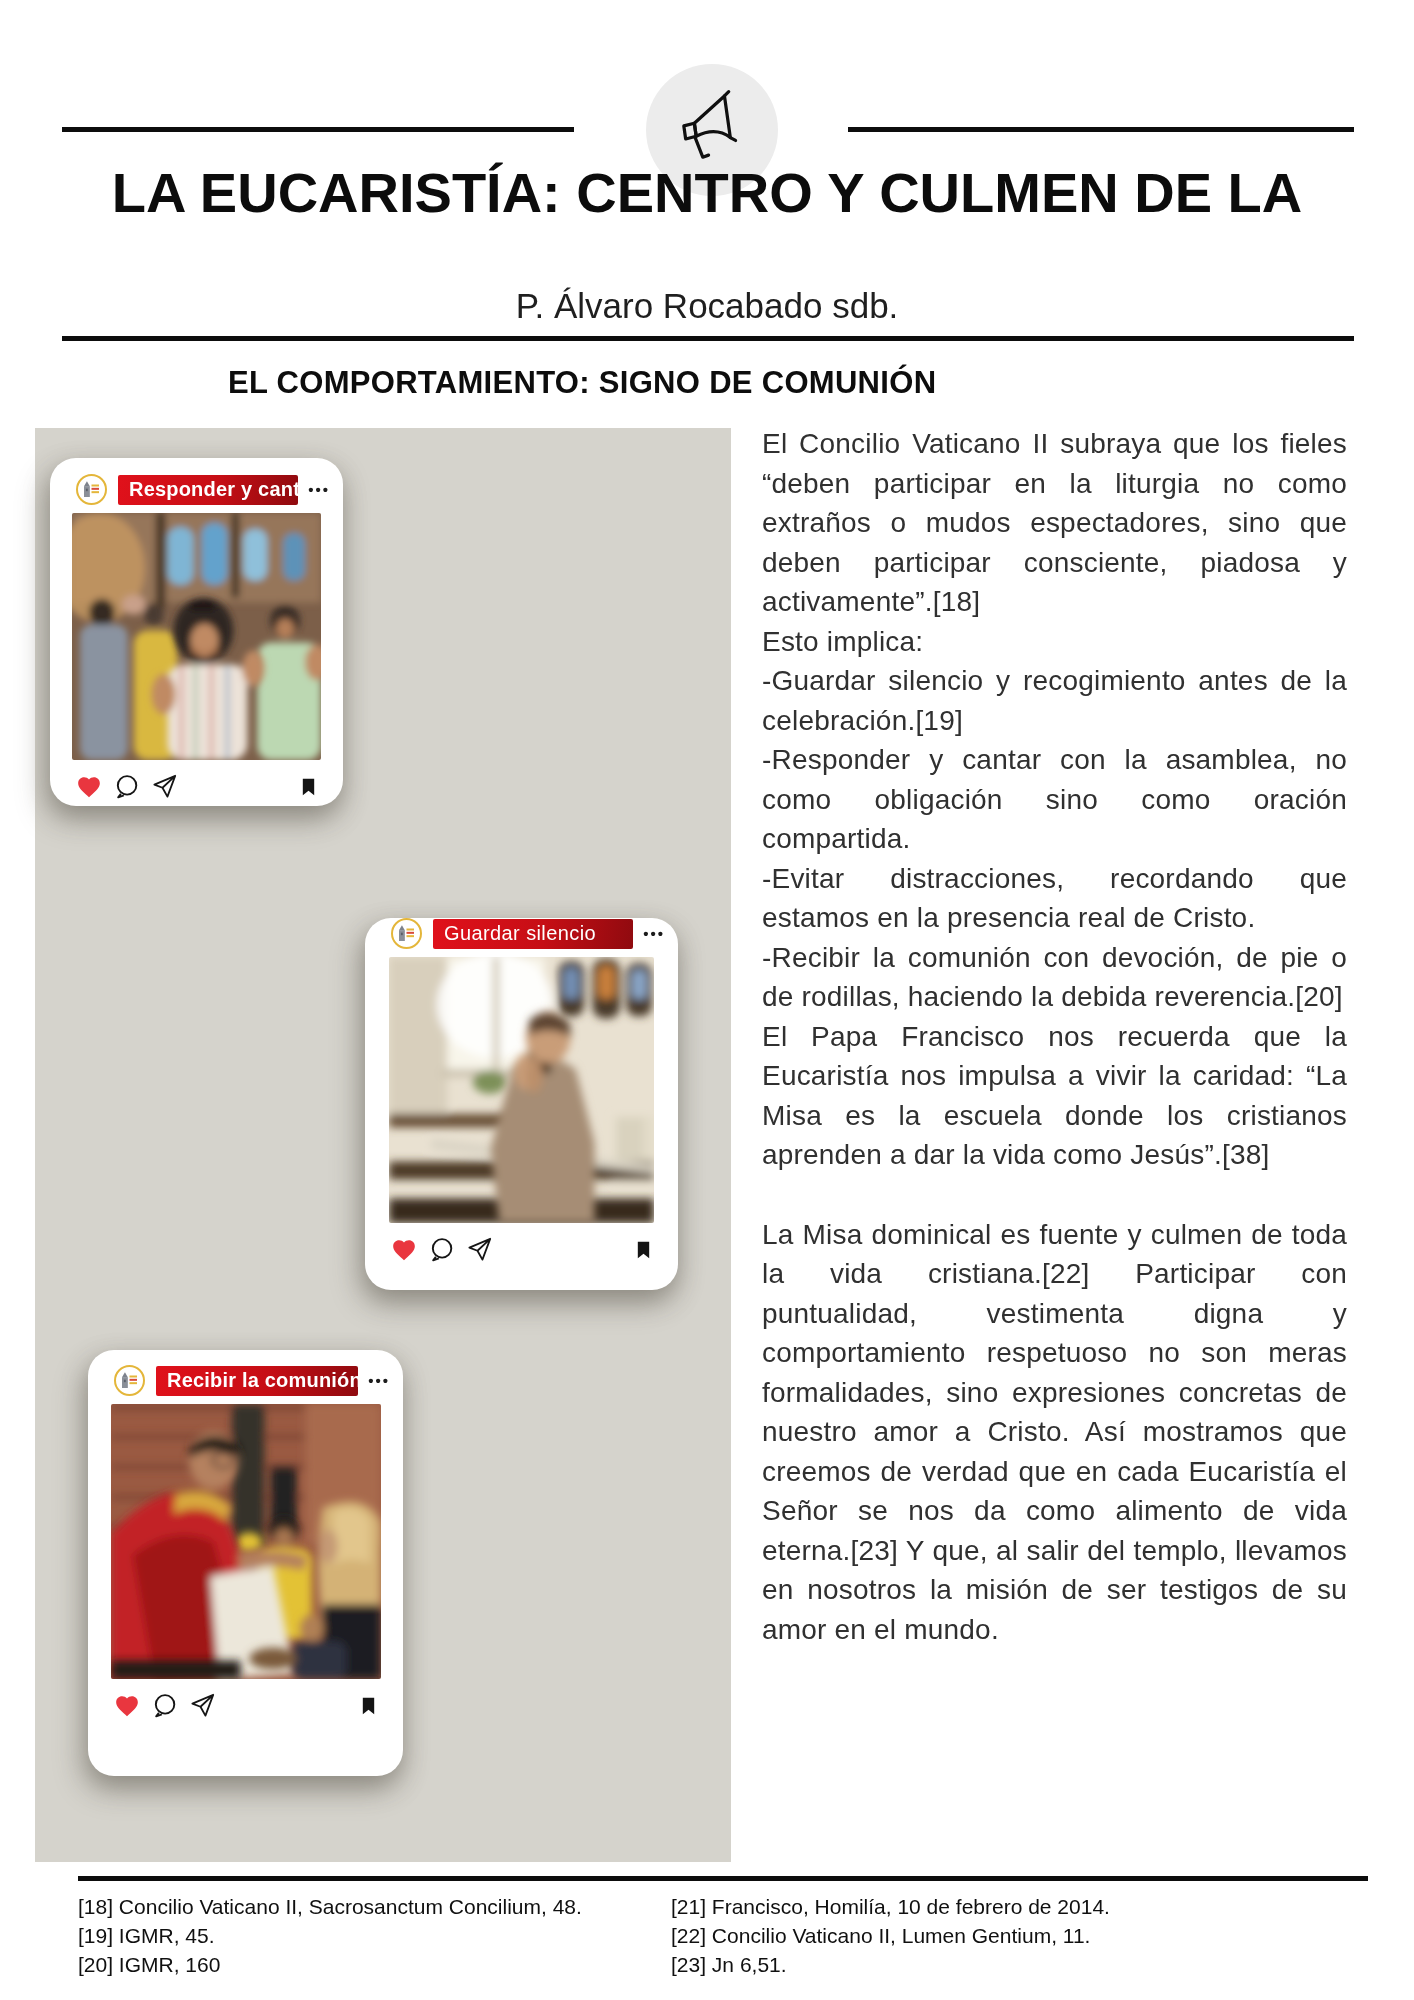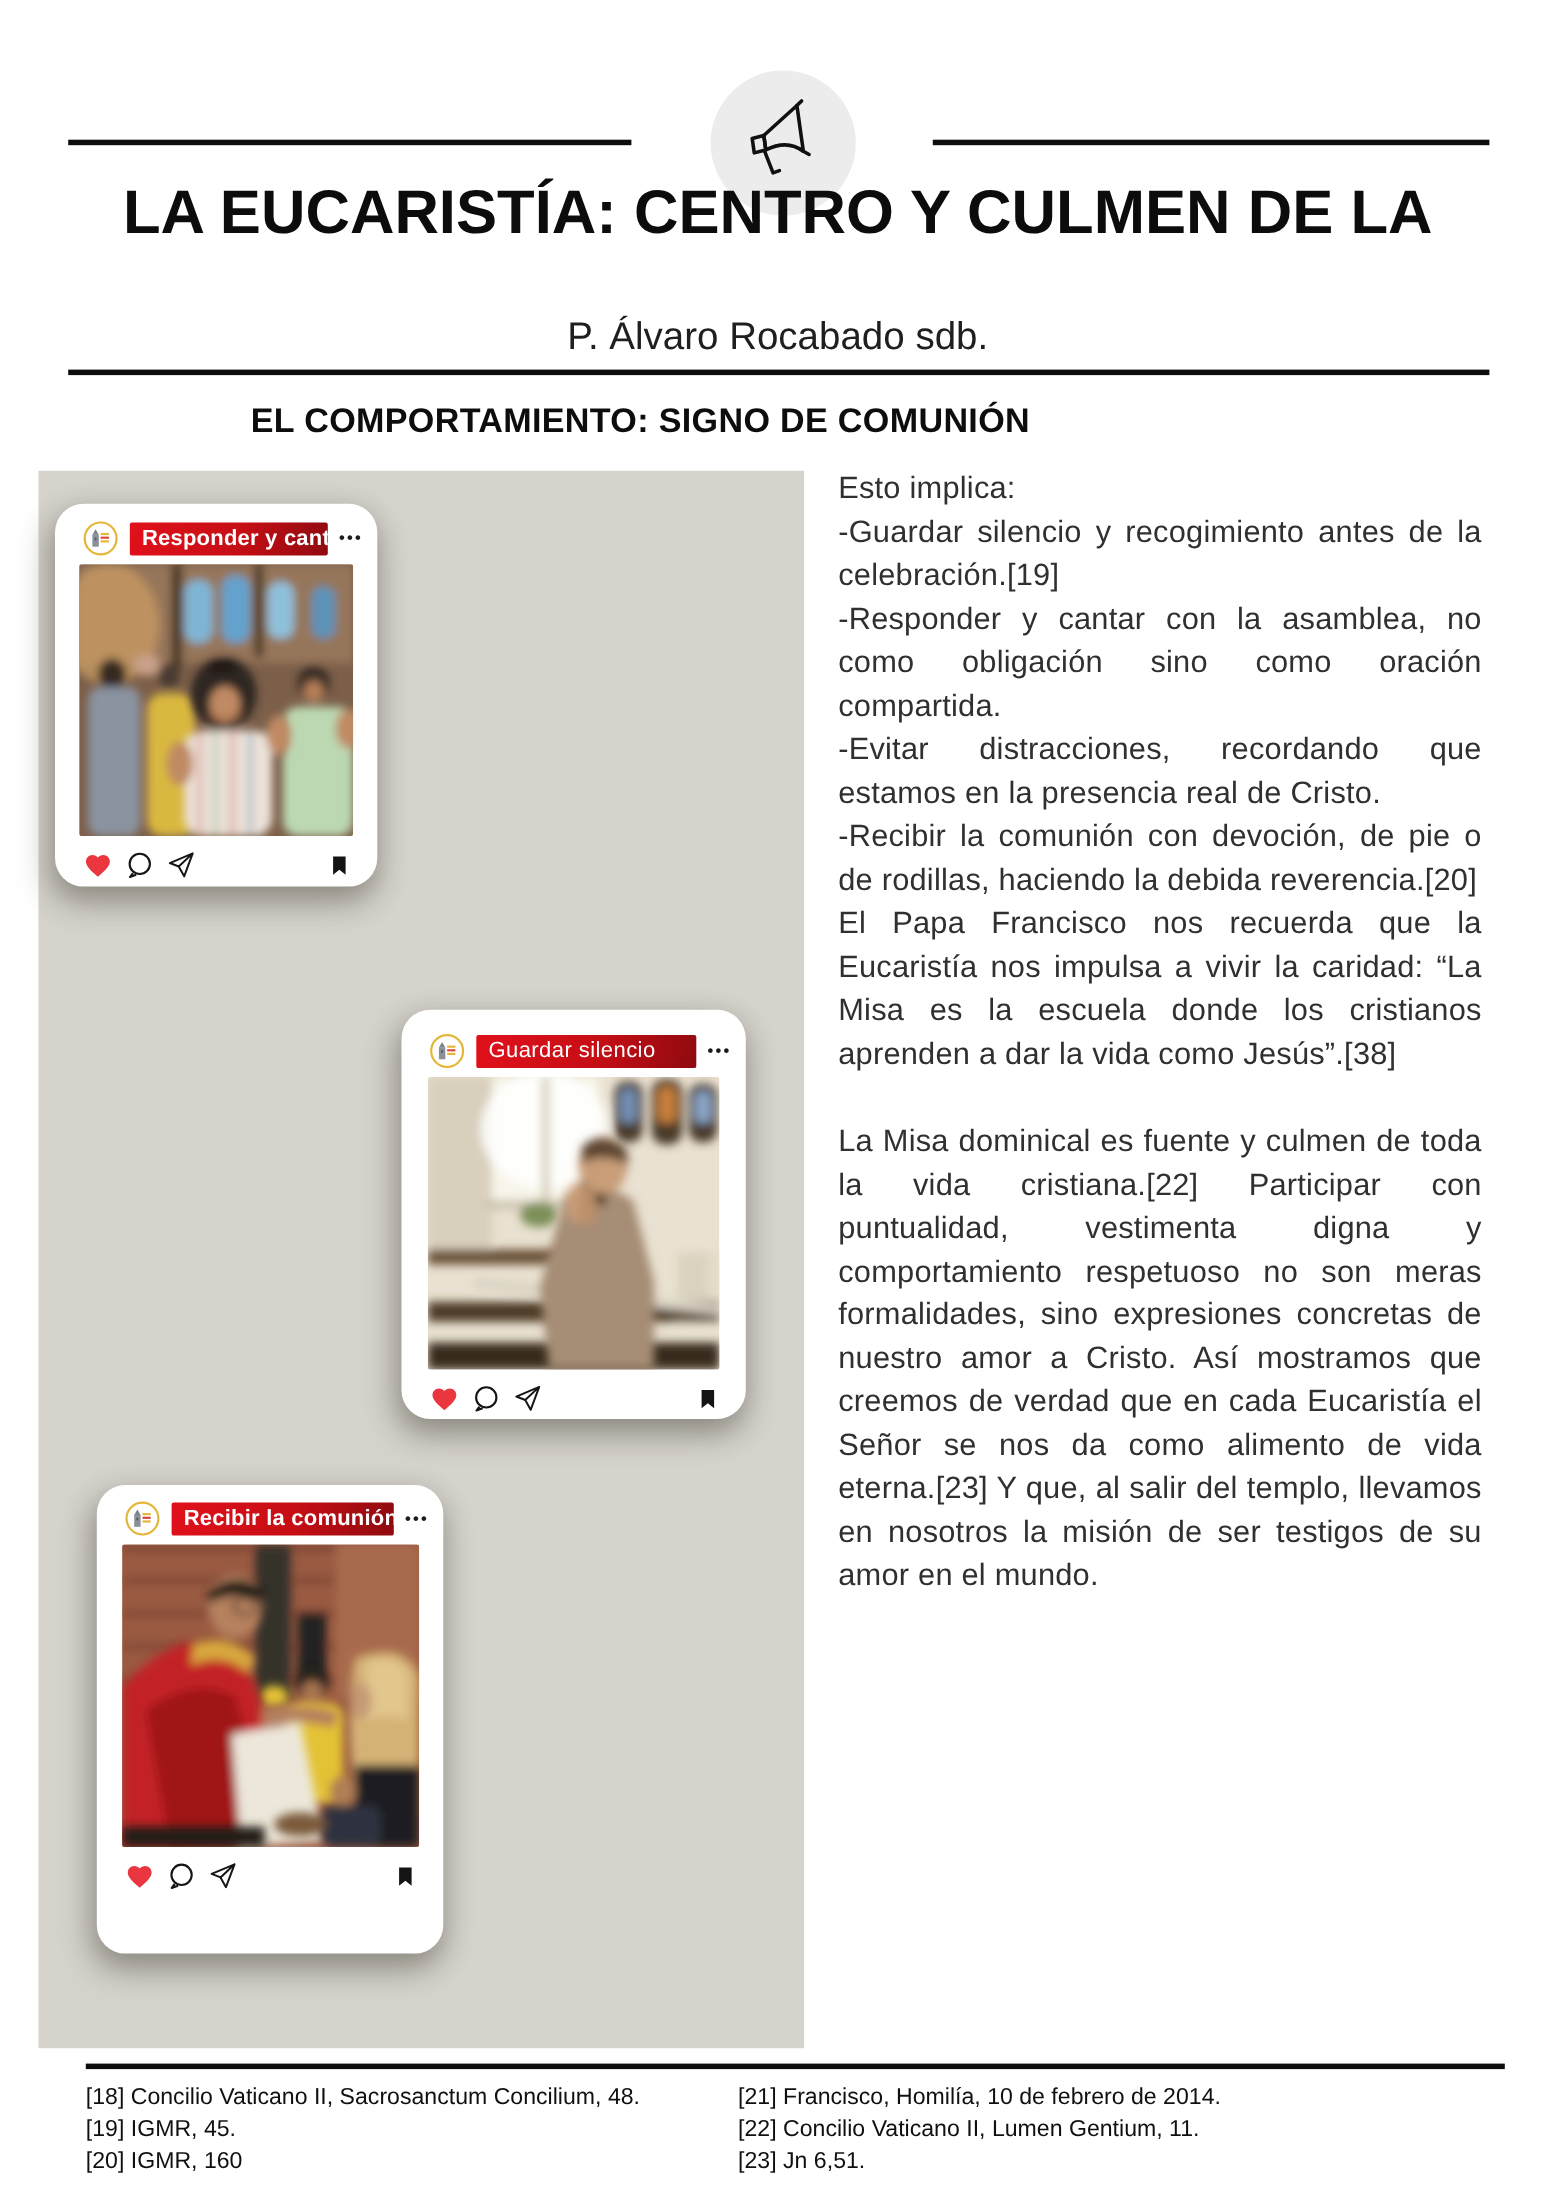--- a/index.html
+++ b/index.html
@@ -148,21 +148,21 @@
       <path fill="none" stroke="#151515" stroke-width="1.6" stroke-linejoin="round" d="M21.5 2.5 L3 10.3 L10.2 13.1 Z M21.5 2.5 L14.6 21 L10.2 13.1 Z"></path>
     </svg>
     <div class="spacer"></div>
     <svg class="ic" width="21" height="26" viewBox="0 0 24 24">
       <path fill="#141414" d="M5.5 2.5h13v19l-6.5-5.2-6.5 5.2z"></path>
     </svg>
   </div>
 </div>
 
 <div class="card" style="left:365px;top:918px;width:313px;height:372px;">
-  <div class="card-head" style="margin-top:22px;align-items:center;">
+  <div class="card-head" style="align-items:center;">
     <div class="avatar">
       <svg width="25" height="25" viewBox="0 0 30 30">
         <rect x="6" y="11" width="7" height="13" fill="#8a8f98"></rect>
         <polygon points="6,11 9.5,5 13,11" fill="#7d828c"></polygon>
         <rect x="8.3" y="14" width="2.2" height="3" fill="#5a5f68"></rect>
         <rect x="15" y="9" width="9" height="2.4" fill="#e4b63a"></rect>
         <rect x="15" y="13" width="9" height="2.4" fill="#d84a3a"></rect>
         <rect x="15" y="17" width="9" height="2.4" fill="#e4b63a"></rect>
       </svg>
     </div>
@@ -296,20 +296,21 @@
       <path fill="none" stroke="#151515" stroke-width="1.6" stroke-linejoin="round" d="M21.5 2.5 L3 10.3 L10.2 13.1 Z M21.5 2.5 L14.6 21 L10.2 13.1 Z"></path>
     </svg>
     <div class="spacer"></div>
     <svg class="ic" width="21" height="26" viewBox="0 0 24 24">
       <path fill="#141414" d="M5.5 2.5h13v19l-6.5-5.2-6.5 5.2z"></path>
     </svg>
   </div>
 </div>
 
 <div class="bodycol">
+  <p>El Concilio Vaticano II subraya que los fieles “deben participar en la liturgia no como extraños o mudos espectadores, sino que deben participar consciente, piadosa y activamente”.[18]</p>
   <p>Esto implica:</p>
   <p>-Guardar silencio y recogimiento antes de la celebración.[19]</p>
   <p>-Responder y cantar con la asamblea, no como obligación sino como oración compartida.</p>
   <p>-Evitar distracciones, recordando que estamos en la presencia real de Cristo.</p>
   <p>-Recibir la comunión con devoción, de pie o de rodillas, haciendo la debida reverencia.[20]</p>
   <p>El Papa Francisco nos recuerda que la Eucaristía nos impulsa a vivir la caridad: “La Misa es la escuela donde los cristianos aprenden a dar la vida como Jesús”.[38]</p>
   <p class="gap">La Misa dominical es fuente y culmen de toda la vida cristiana.[22] Participar con puntualidad, vestimenta digna y comportamiento respetuoso no son meras formalidades, sino expresiones concretas de nuestro amor a Cristo. Así mostramos que creemos de verdad que en cada Eucaristía el Señor se nos da como alimento de vida eterna.[23] Y que, al salir del templo, llevamos en nosotros la misión de ser testigos de su amor en el mundo.</p>
 </div>
 
 <div class="rule" style="left:78px;top:1876px;width:1290px;"></div>

